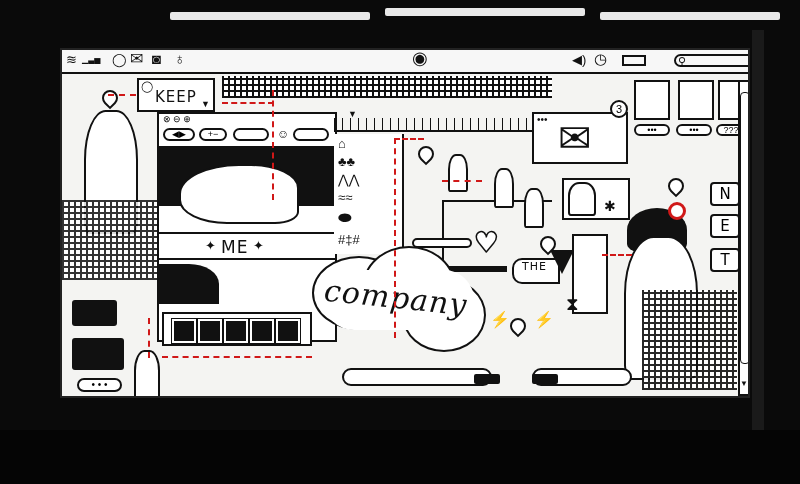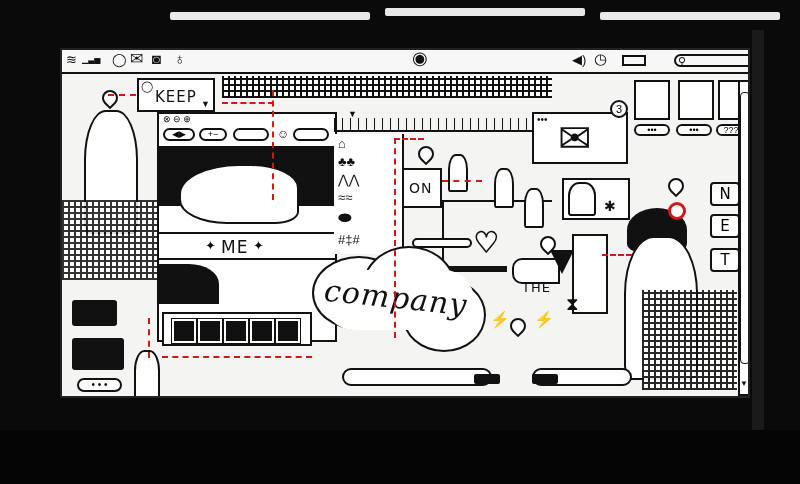--- a/index.html
+++ b/index.html
@@ -107,35 +107,32 @@
 
   <div class="box" style="left:272px;top:84px;width:70px;height:120px;border-width:0 2px 0 0;">
     <span class="ico" style="left:4px;top:2px;">⌂</span>
     <span class="ico" style="left:4px;top:20px;">♣♣</span>
     <span class="ico" style="left:4px;top:38px;">⋀⋀</span>
     <span class="ico" style="left:4px;top:56px;">≈≈</span>
     <span class="ico" style="left:4px;top:76px;font-size:16px;">⬬</span>
     <span class="ico" style="left:4px;top:98px;">#‡#</span>
   </div>
 
-  <div class="box" style="left:340px;top:118px;width:40px;height:40px;">
-    <span class="word" style="left:5px;top:10px;font-size:14px;">ON</span>
-  </div>
   <div class="pin" style="left:356px;top:96px;"></div>
   <div class="box" style="left:380px;top:150px;width:110px;height:60px;border-width:2px 0 0 2px;background:transparent;"></div>
   <div class="figure" style="left:386px;top:104px;width:16px;height:34px;"></div>
   <div class="figure" style="left:432px;top:118px;width:16px;height:36px;"></div>
   <div class="figure" style="left:462px;top:138px;width:16px;height:36px;"></div>
 
   <div class="box" style="left:350px;top:188px;width:60px;height:10px;border-radius:5px;"></div>
   <span class="word" style="left:412px;top:176px;font-size:28px;color:#fff;-webkit-text-stroke:1.5px #111;">♥</span>
   <div class="black" style="left:345px;top:216px;width:100px;height:6px;"></div>
 
   <div class="box" style="left:450px;top:208px;width:48px;height:26px;border-radius:10px 0 0 10px;">
-    <span class="word" style="left:8px;top:20px;font-size:13px;">THE</span>
+    <span class="word" style="left:8px;top:0;font-size:11px;">THE</span>
   </div>
   <div class="black" style="left:488px;top:200px;width:24px;height:24px;clip-path:polygon(0 0,100% 0,50% 100%);"></div>
   <div class="pin" style="left:478px;top:186px;"></div>
 
   <div class="box" style="left:470px;top:62px;width:96px;height:52px;">
     <span class="ico" style="left:3px;top:-2px;font-size:10px;">•••</span>
     <span class="ico" style="left:24px;top:4px;font-size:40px;line-height:40px;">✉</span>
   </div>
   <div class="box" style="left:548px;top:50px;width:18px;height:18px;border-radius:50%;text-align:center;font-size:11px;line-height:14px;">
     <span>3</span>

